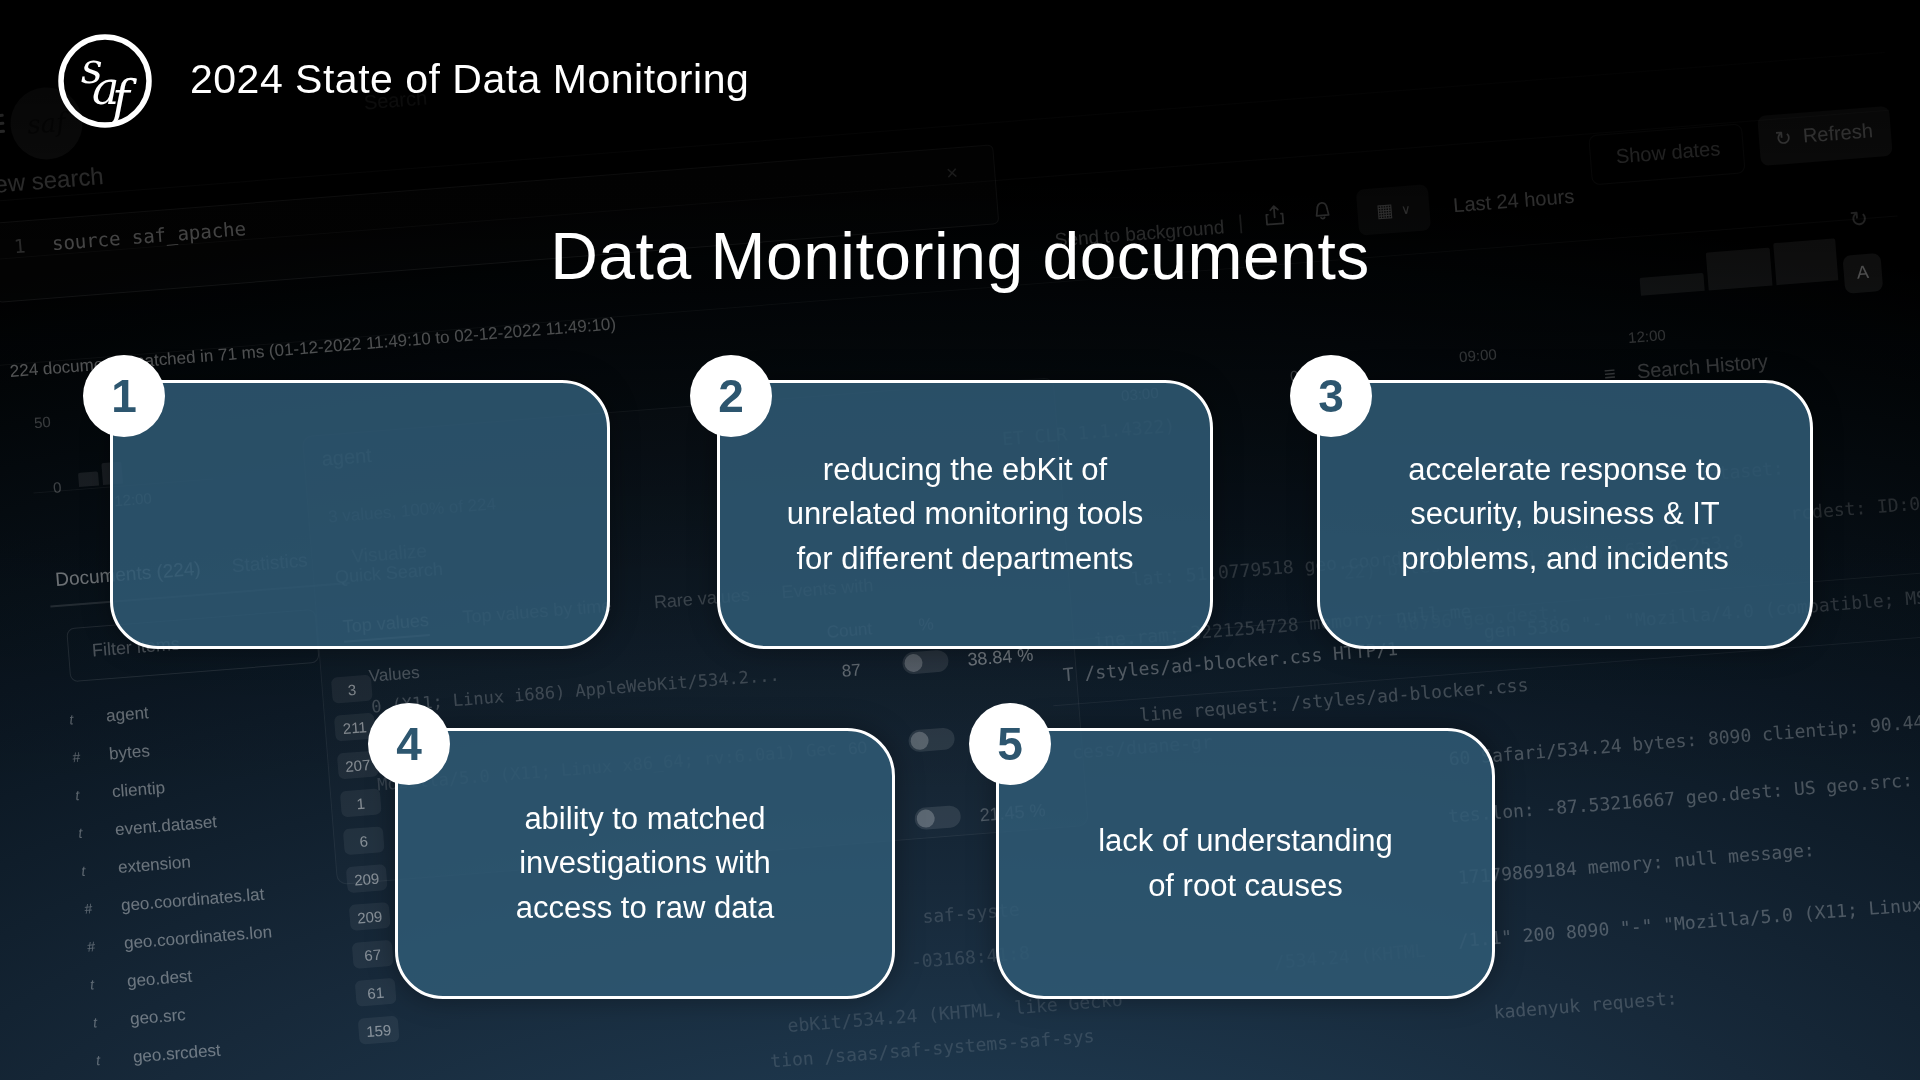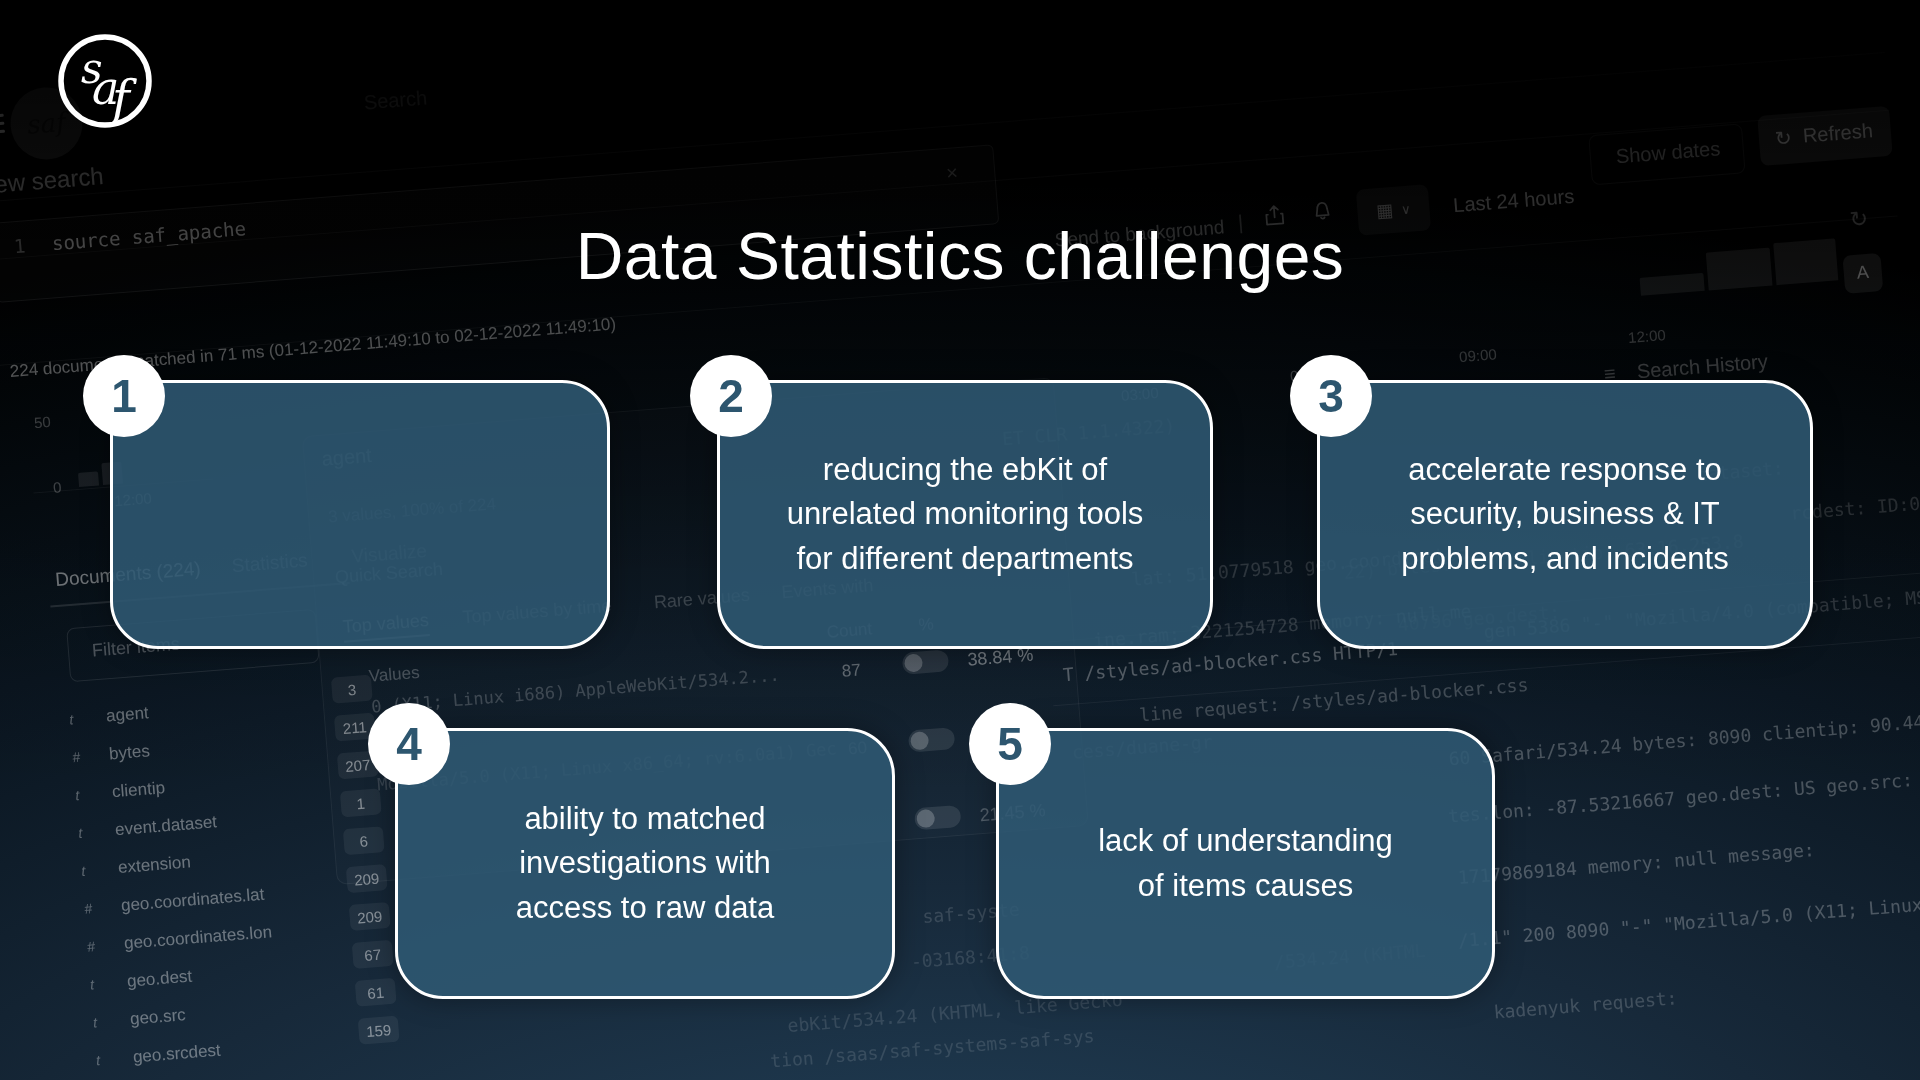--- a/index.html
+++ b/index.html
@@ -235,21 +235,22 @@
 
   <div class="fg">
 
     <svg class="abs" style="left:55px;top:31px;" width="100" height="100" viewBox="0 0 100 100">
       <circle cx="50" cy="50" r="44" fill="none" stroke="#ffffff" stroke-width="5.5"></circle>
       <text x="26" y="52" font-size="42" font-style="italic" font-family="DejaVu Serif, serif" fill="#ffffff">s</text>
       <text x="37" y="73" font-size="46" font-style="italic" font-family="DejaVu Serif, serif" fill="#ffffff">a</text>
       <text x="57" y="84" font-size="48" font-style="italic" font-family="DejaVu Serif, serif" fill="#ffffff">f</text>
     </svg>
 
-    <div class="abs heading">Data Statistics challenges</div>
+    <div class="abs brand-title">2024 State of Data Monitoring</div>
+    <div class="abs heading">Data Monitoring documents</div>
 
     <div class="abs card" style="left:110px;top:380px;width:494px;height:263px;">
       <div class="abs badge" style="left:-30px;top:-28px;">
         <span>1</span>
       </div>
     </div>
 
     <div class="abs card" style="left:717px;top:380px;width:490px;height:263px;">
       <div class="ctext">reducing the ebKit of
 unrelated monitoring tools
@@ -272,19 +273,19 @@
       <div class="ctext">ability to matched
 investigations with
 access to raw data</div>
       <div class="abs badge" style="left:-30px;top:-28px;">
         <span>4</span>
       </div>
     </div>
 
     <div class="abs card" style="left:996px;top:728px;width:493px;height:265px;">
       <div class="ctext">lack of understanding
-of items causes</div>
+of root causes</div>
       <div class="abs badge" style="left:-30px;top:-28px;">
         <span>5</span>
       </div>
     </div>
   </div>
 </div>
 
 </body></html>

